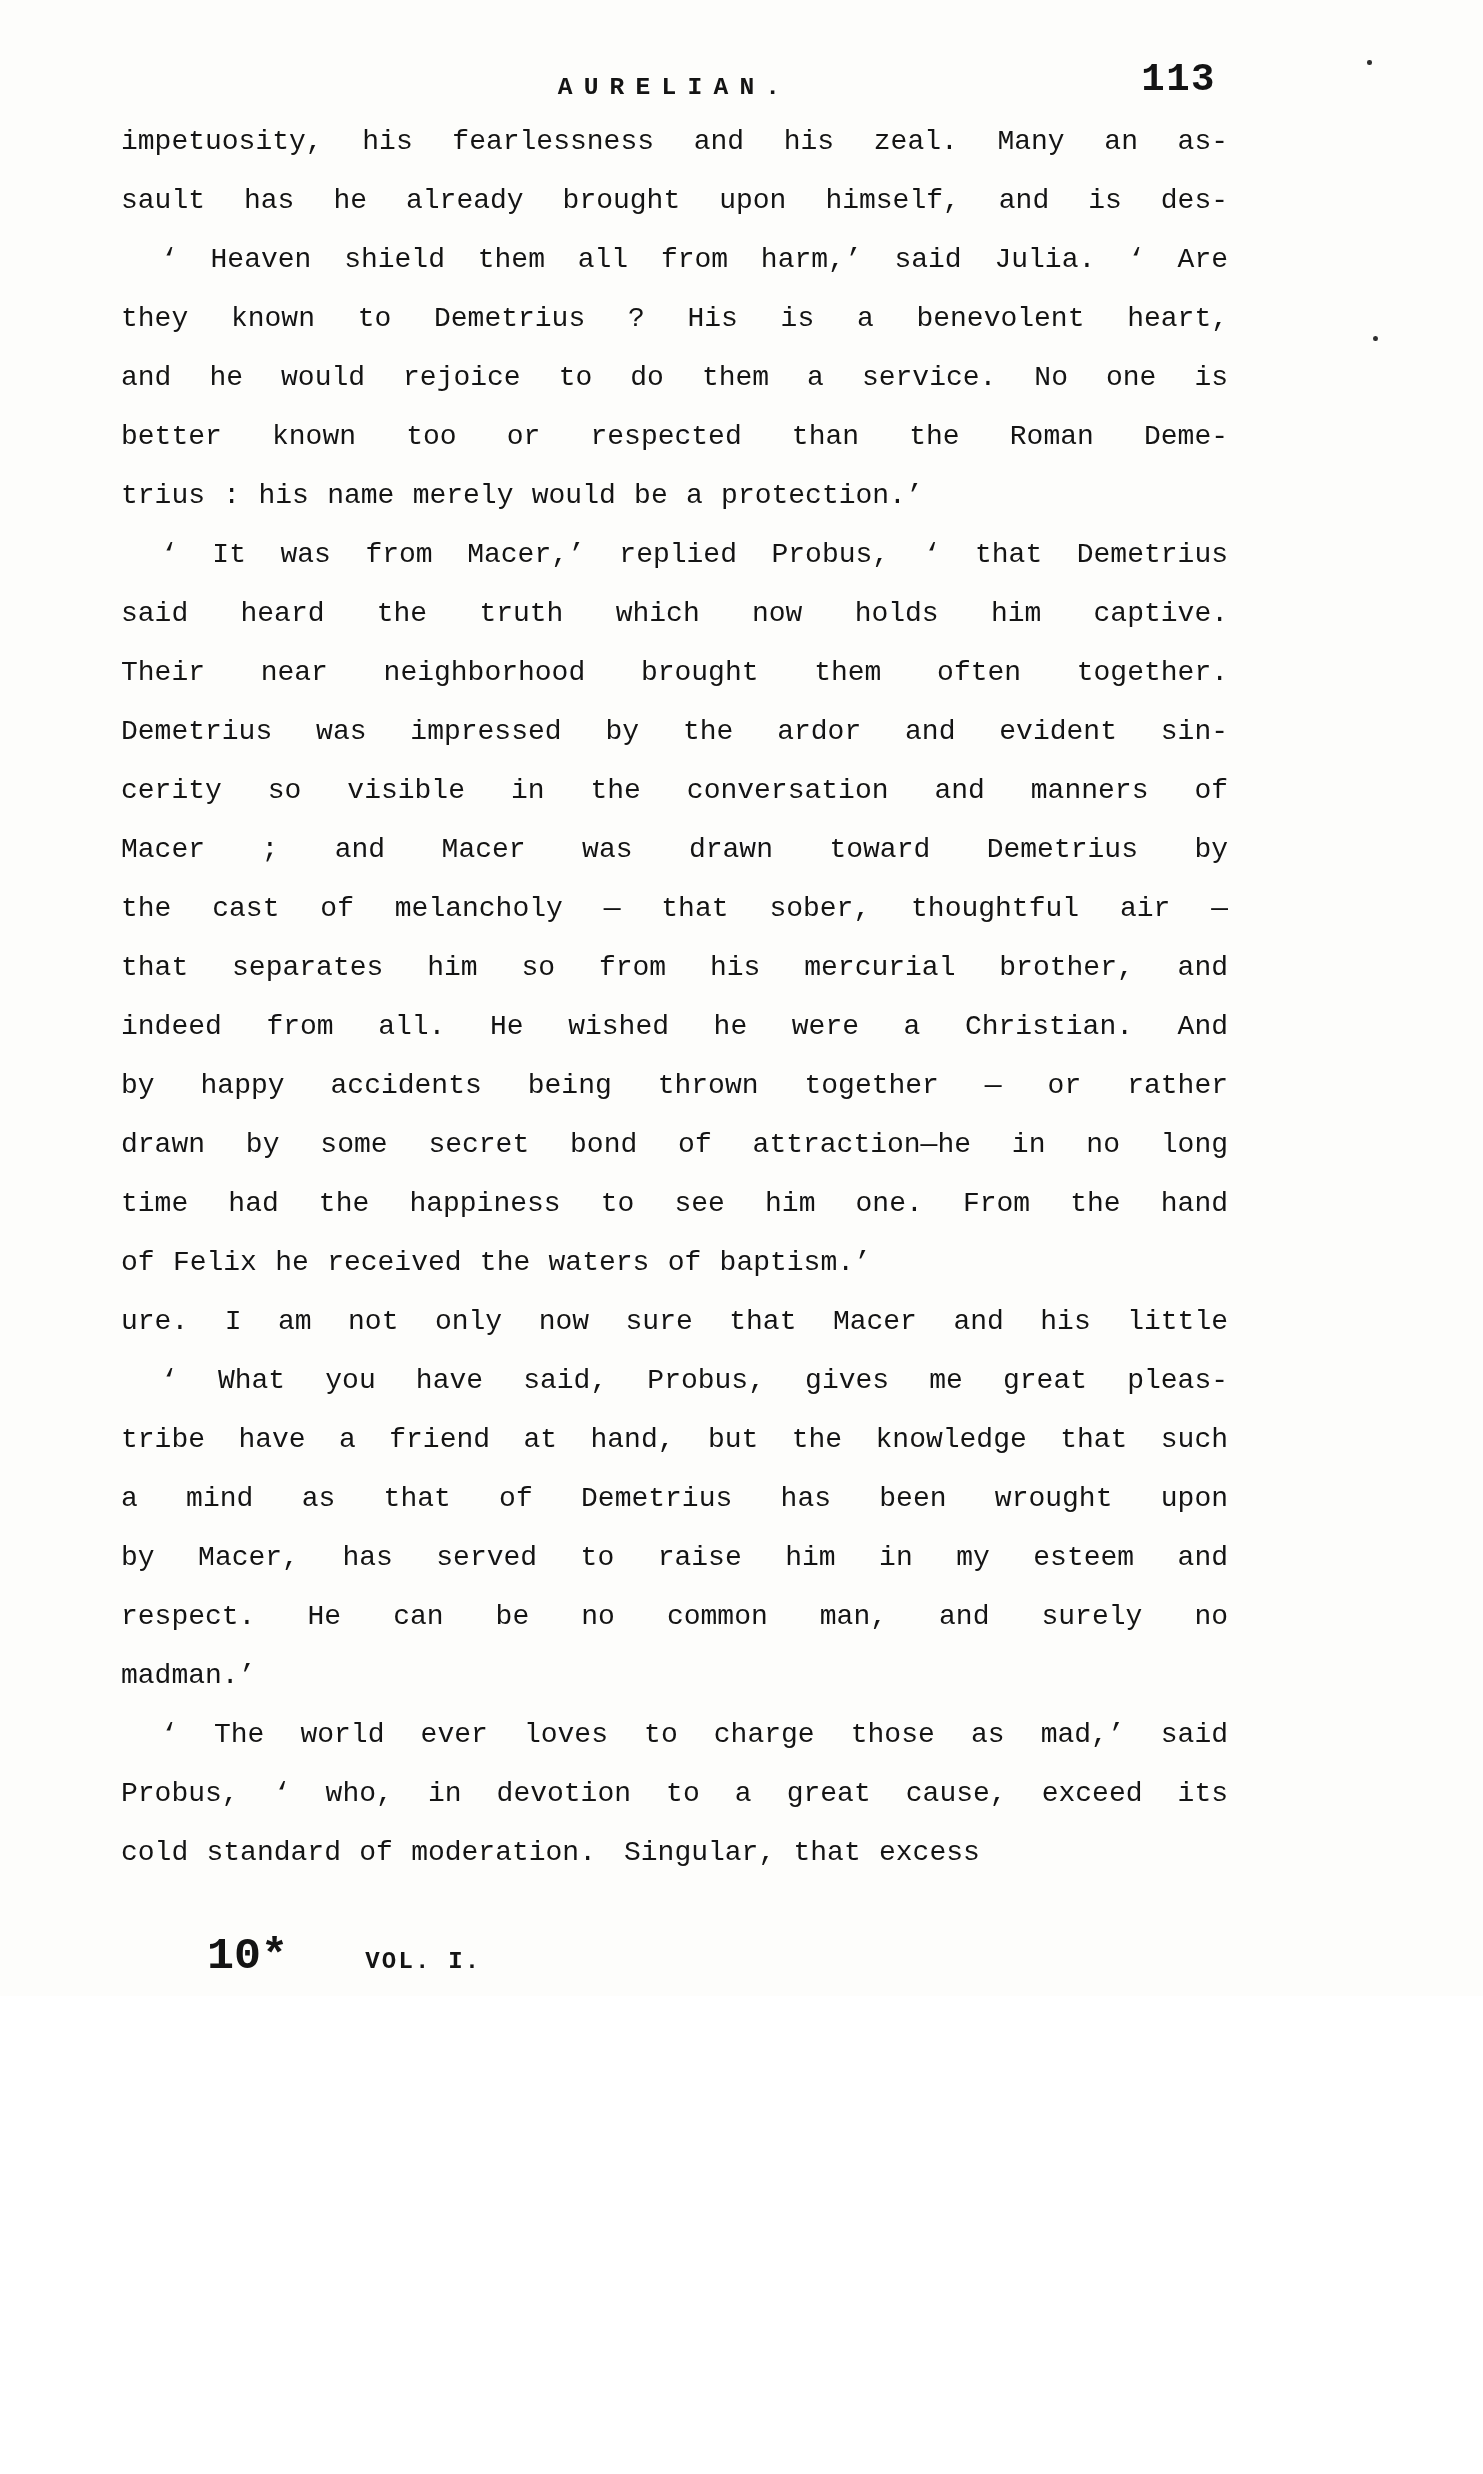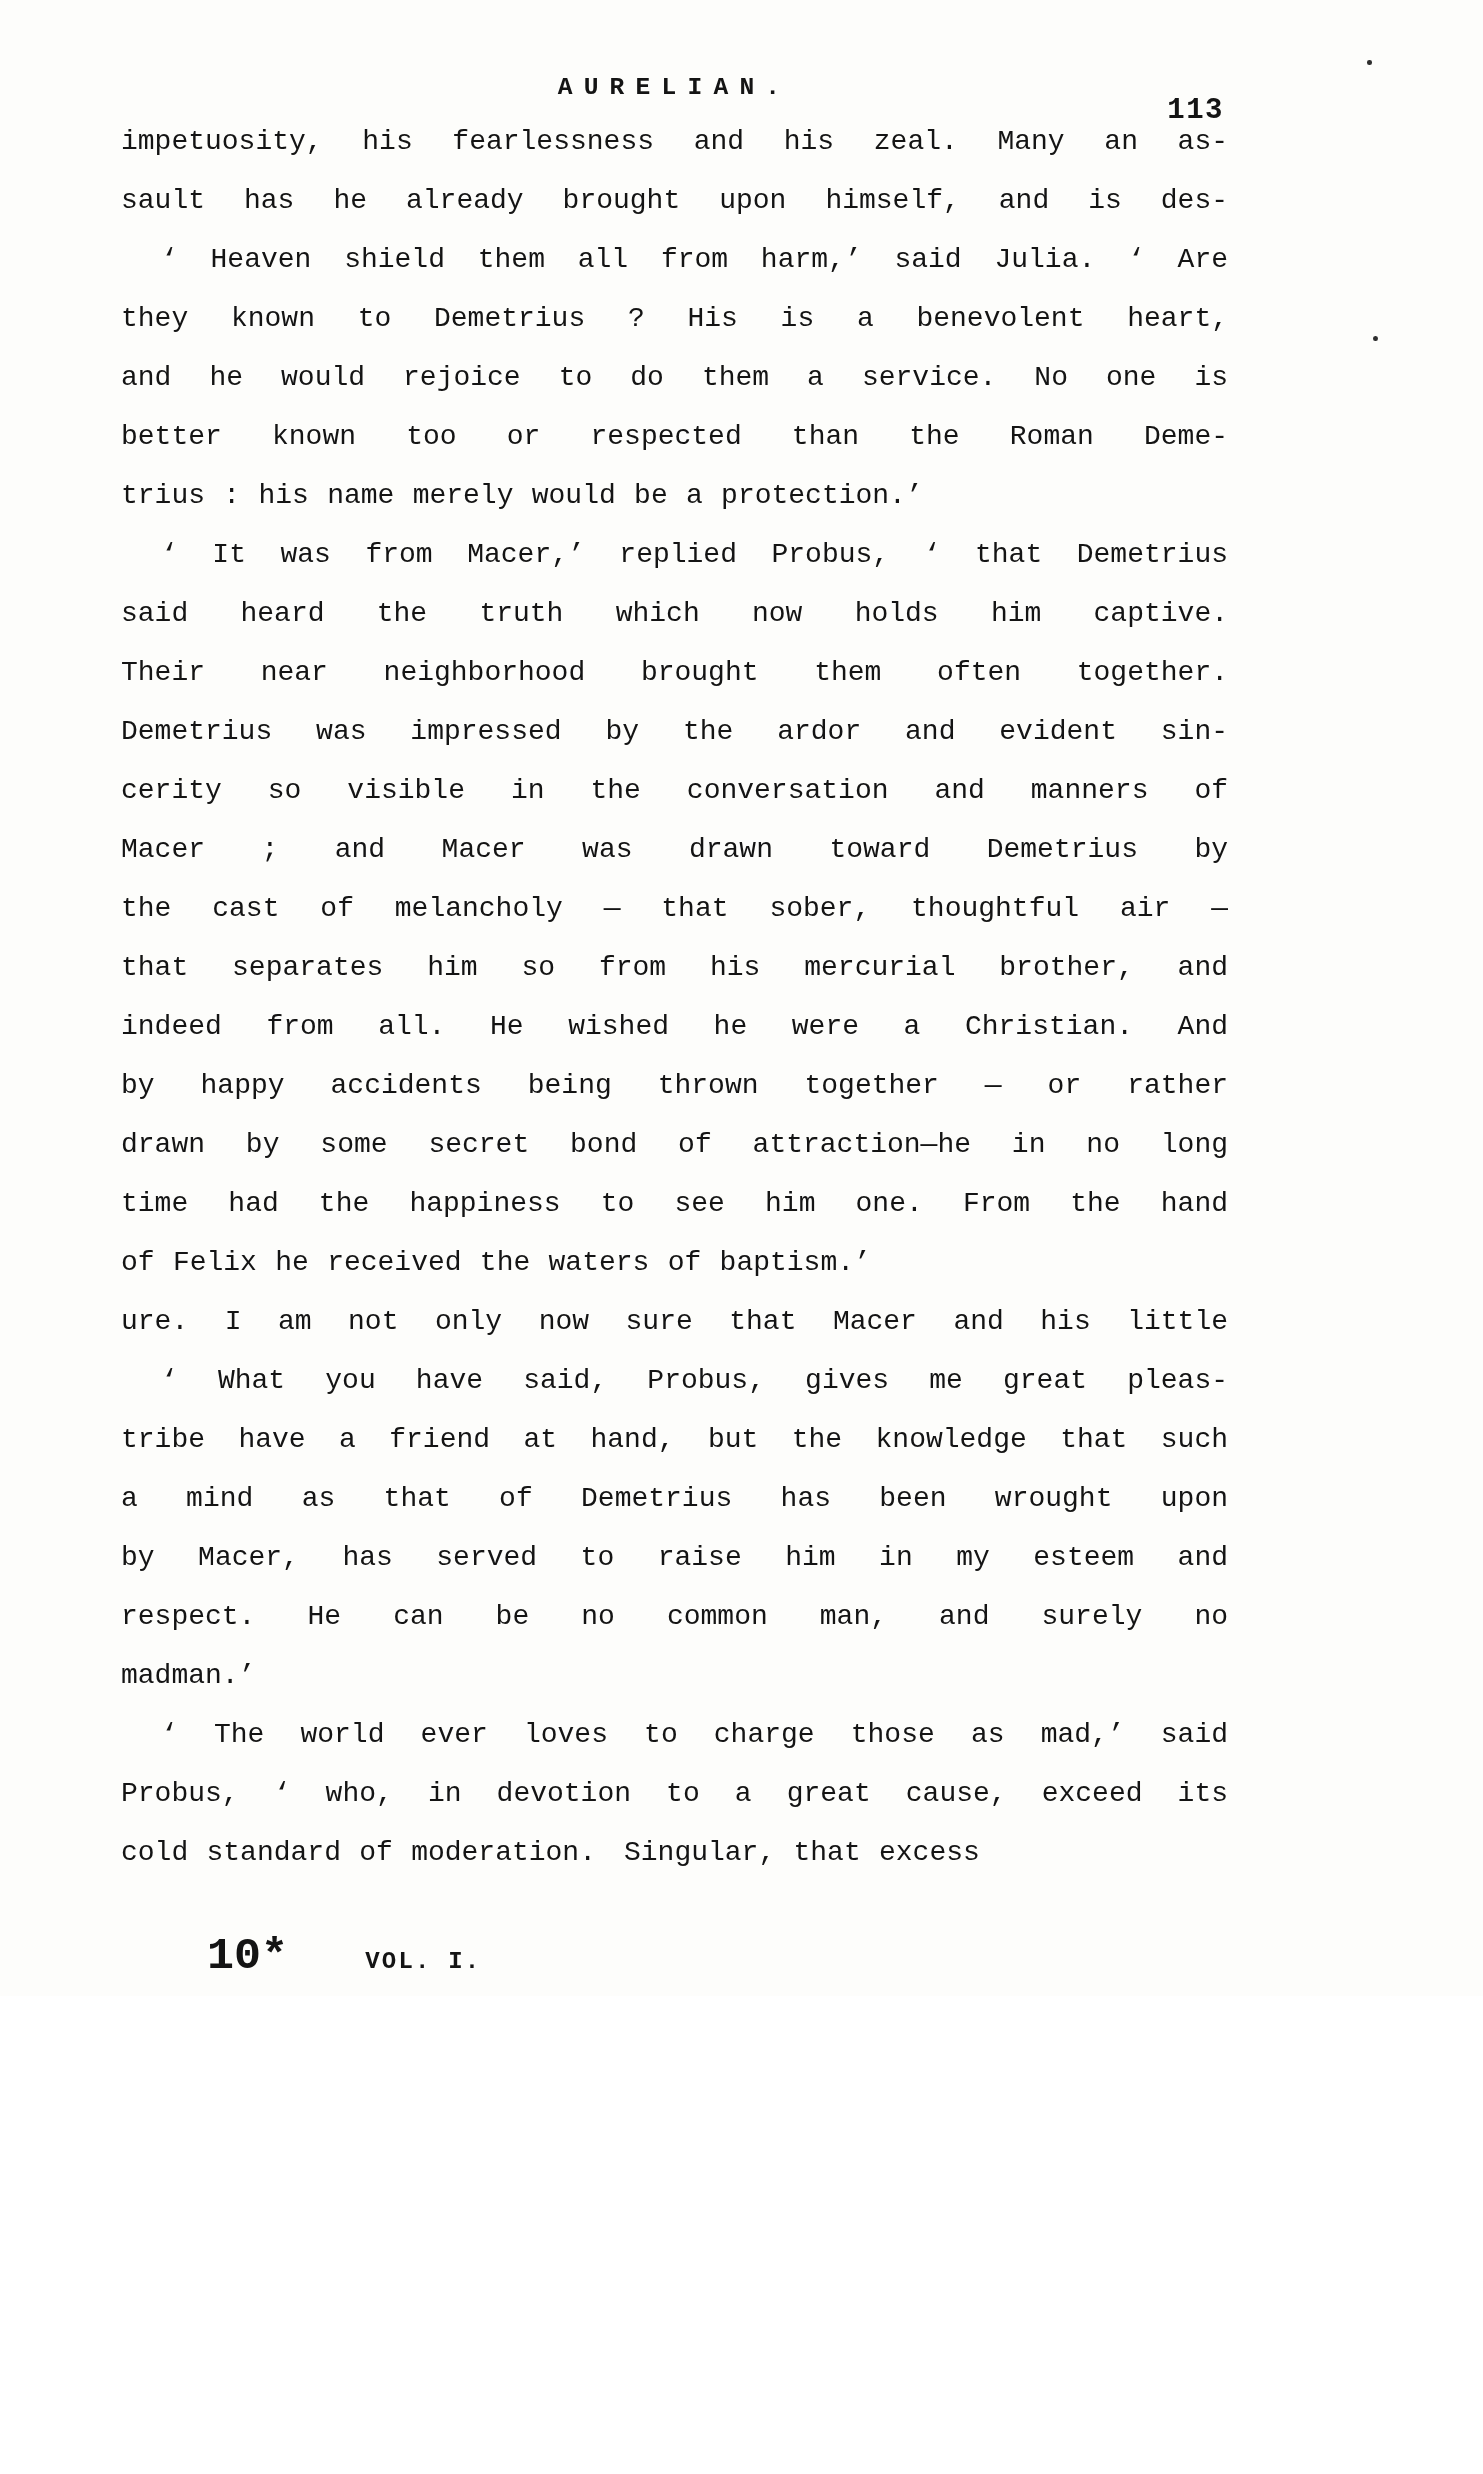--- a/index.html
+++ b/index.html
@@ -27,26 +27,25 @@
     position: absolute;
     left: 0; right: 0;
     top: 10.4px;
     text-align: center;
     font-size: 24.6px;
     font-weight: 700;
     letter-spacing: 11.2px;
   }
   .page-number {
     position: absolute;
-    right: 4px;
+    right: 12px;
     top: -6px;
-    font-size: 29px;
+    font-size: 39px;
     font-weight: 700;
     letter-spacing: 1.5px;
-    margin-top: 36px;
   }
 
   
   .text-block {
     position: absolute;
     left: 121px;
     top: 112px;
     width: 1107px;
     font-size: 28px;
     line-height: 59px;

